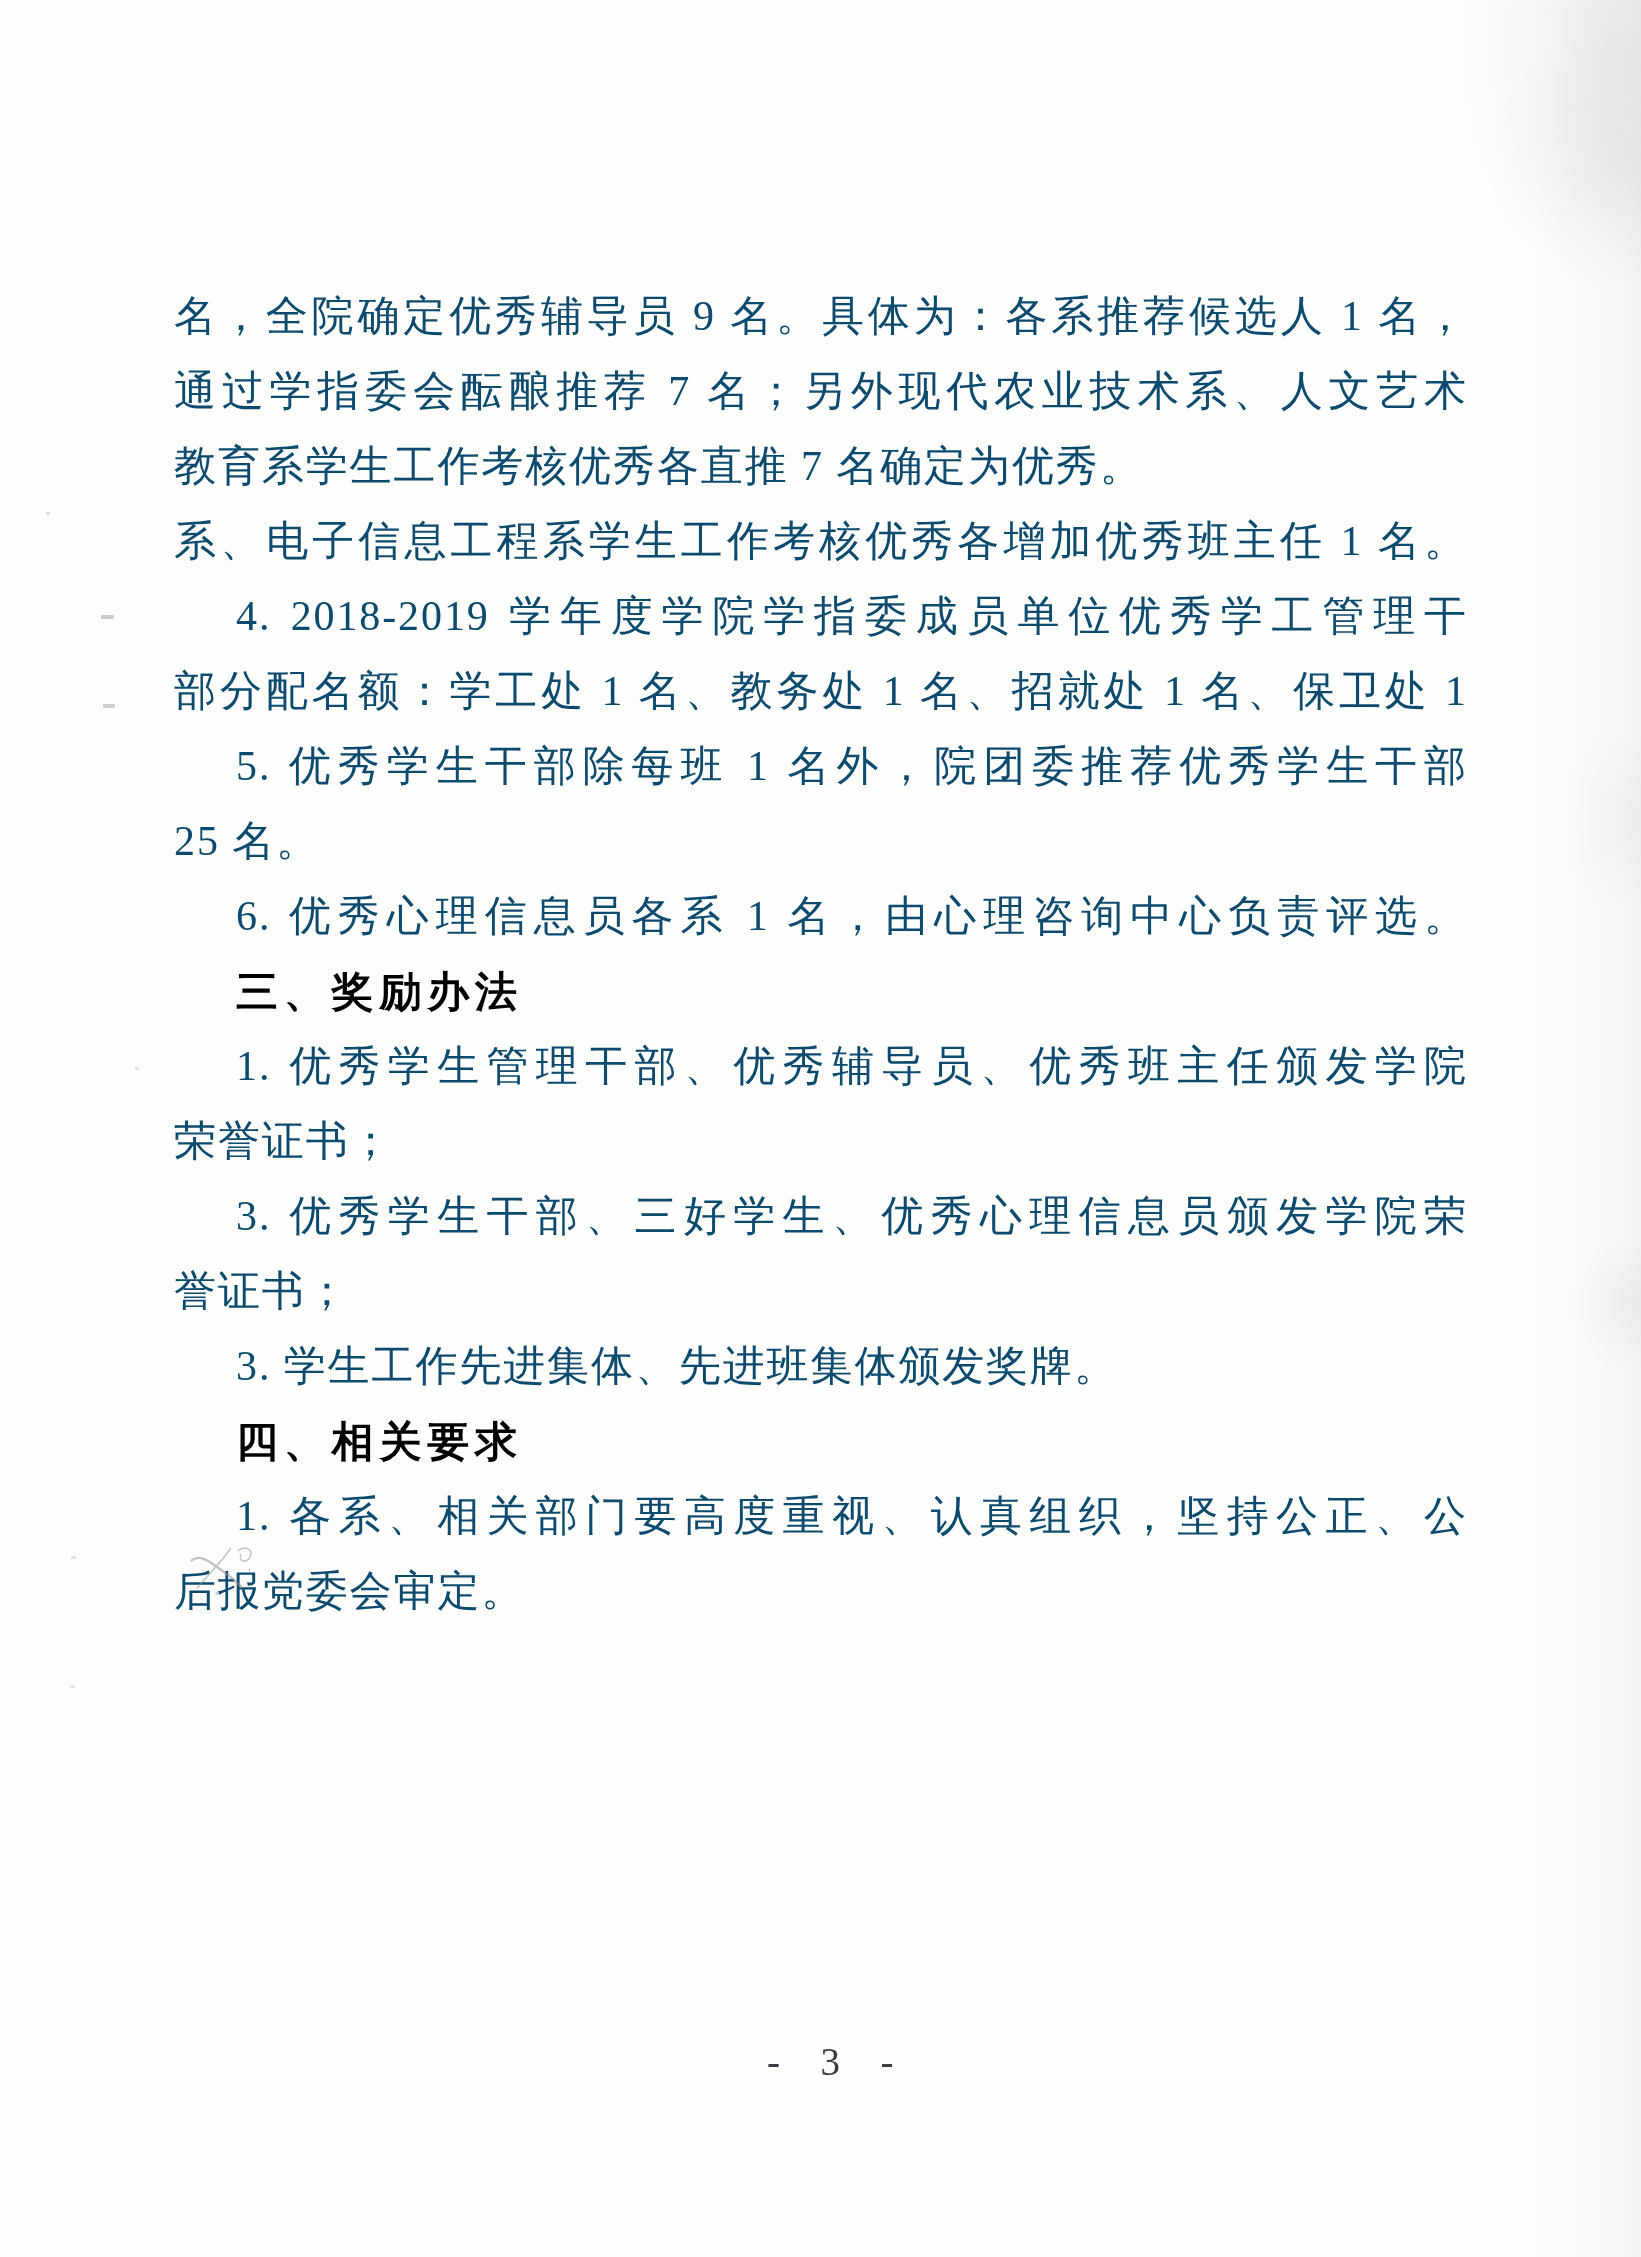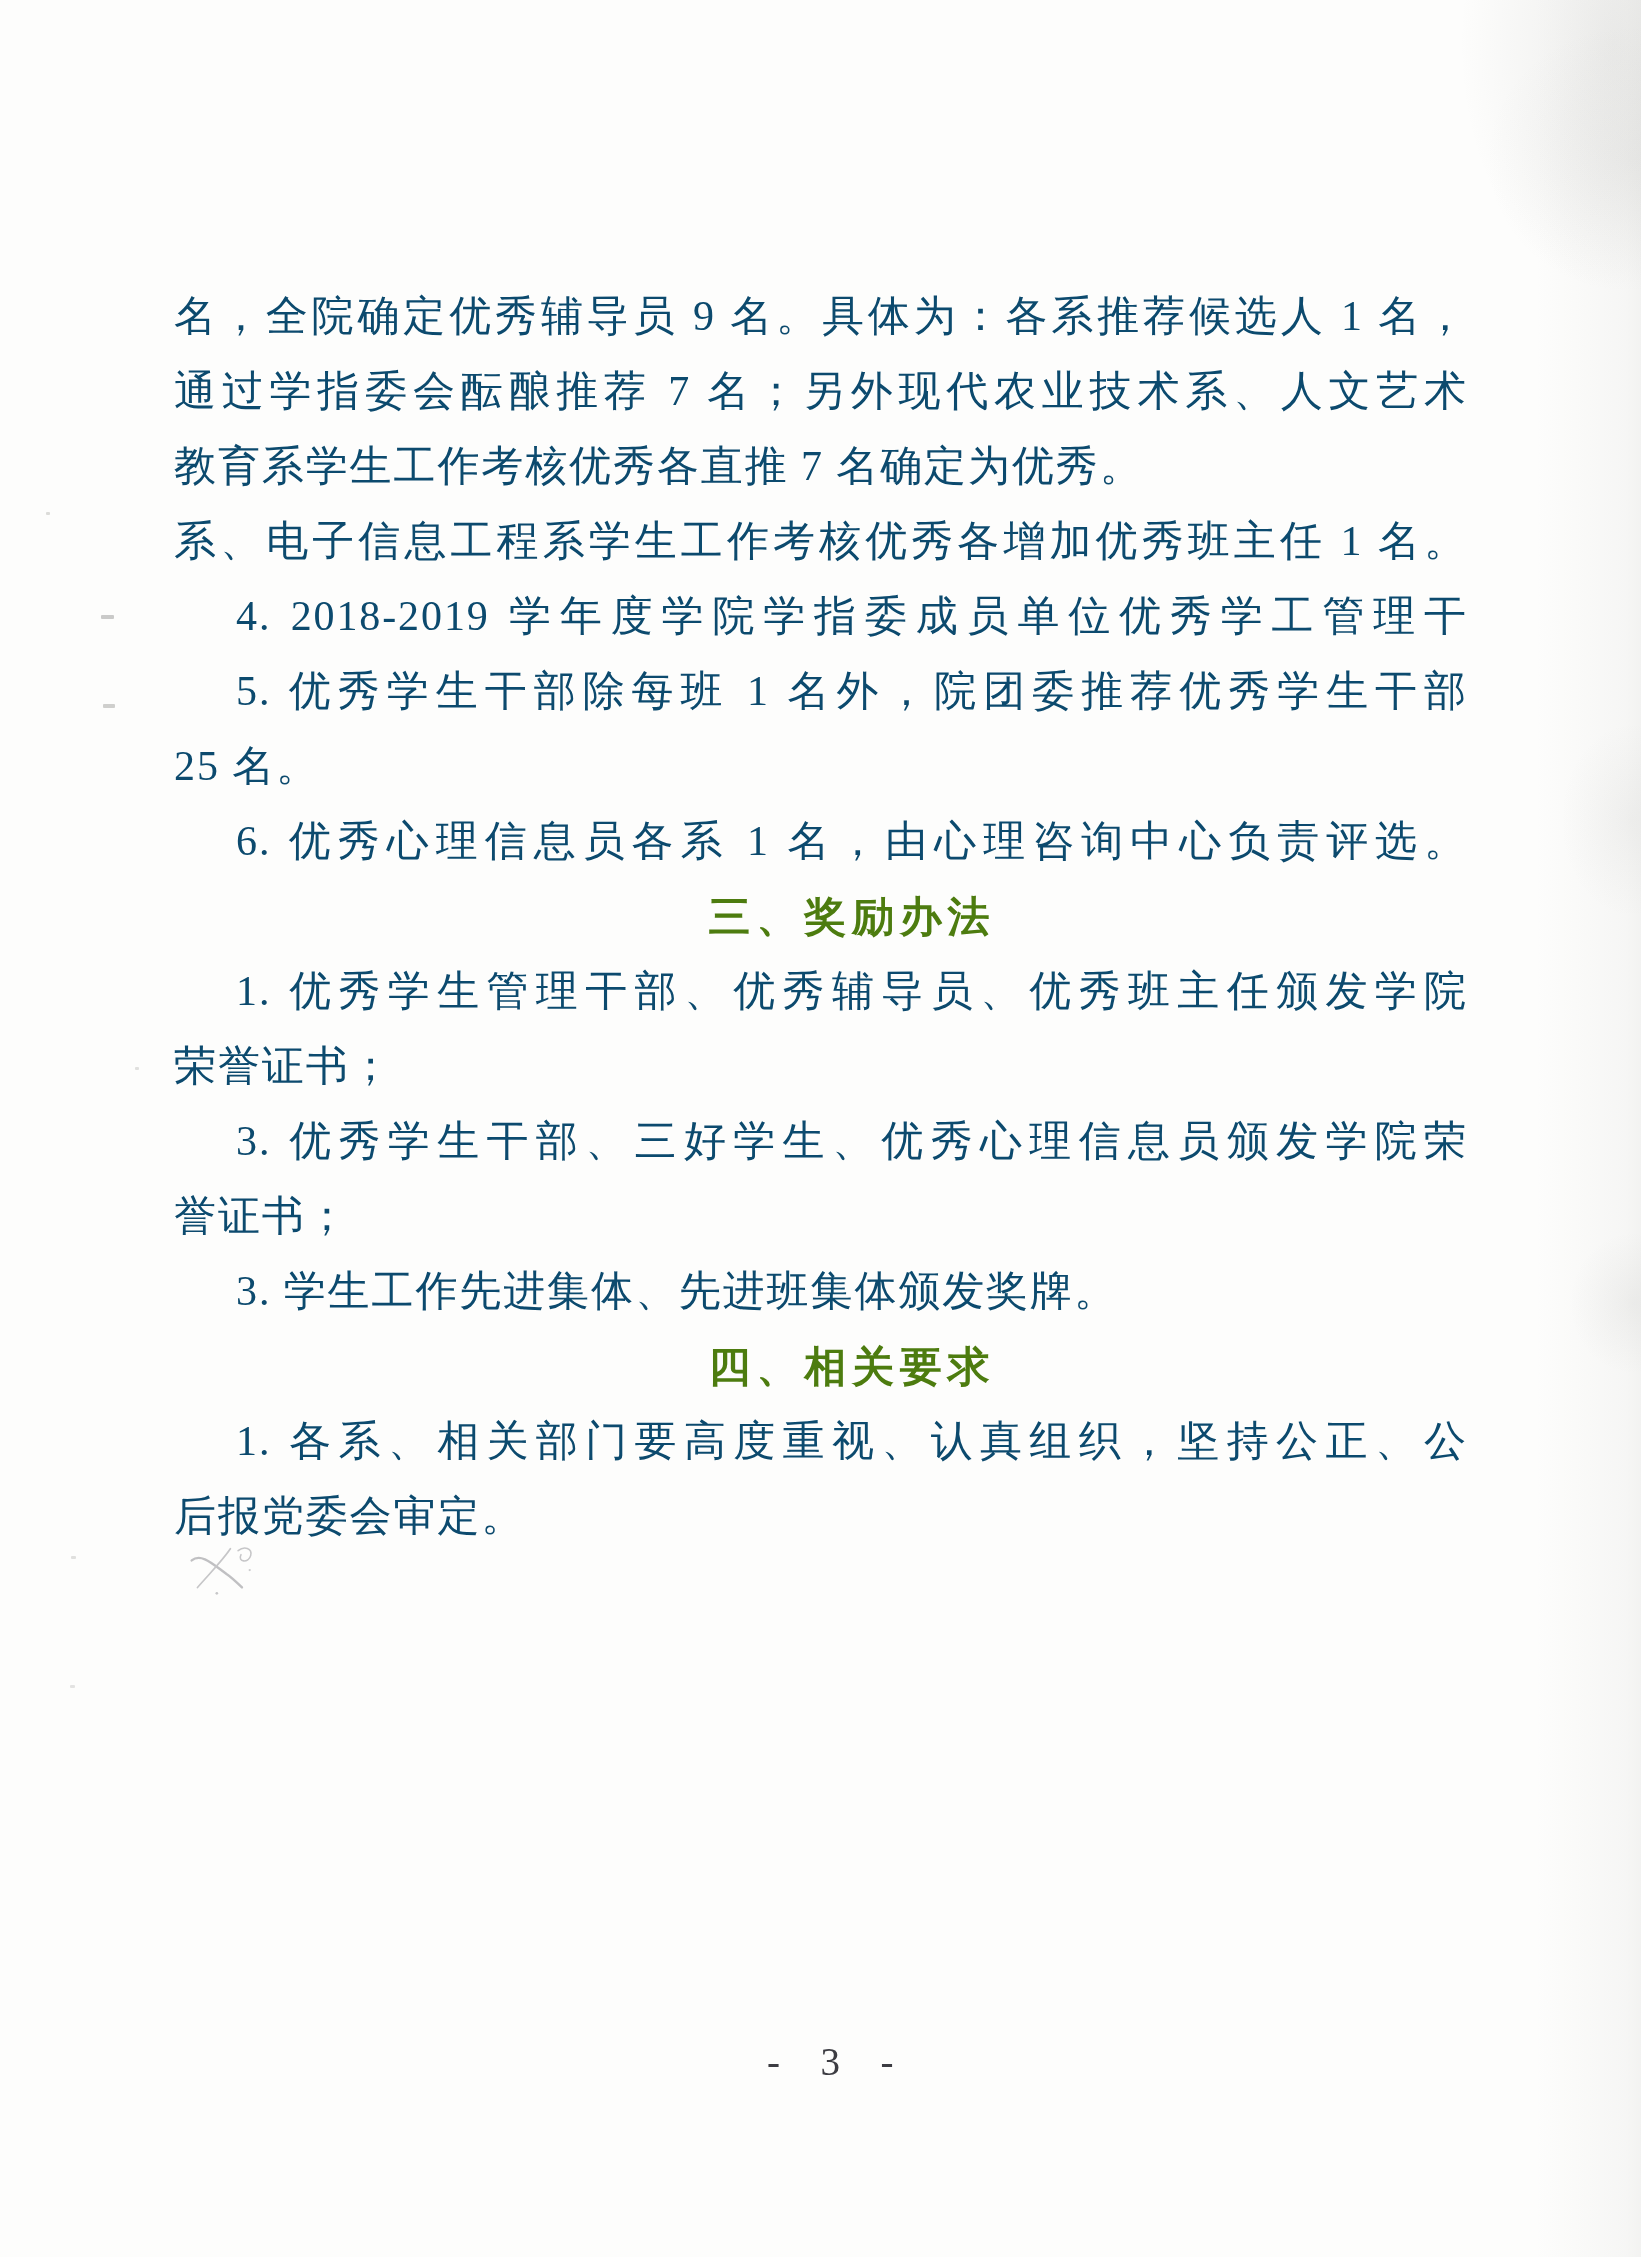--- a/index.html
+++ b/index.html
@@ -65,22 +65,21 @@
     text-align: justify;
     text-align-last: justify;
   }
   .line.indent {
     text-indent: 62px;
   }
   .line.heading {
     font-family: "Liberation Sans", "DejaVu Sans", sans-serif;
     font-weight: 700;
     letter-spacing: 5.8px;
-    color: #4d7c0f;
-    text-align: center;
+    color: #000000;
   }
   .page-num {
     position: absolute;
     top: 2033px;
     left: 0;
     width: 1641px;
     height: 58px;
     line-height: 58px;
     text-align: center;
     font-size: 39px;
@@ -111,20 +110,21 @@
   <div class="corner-noise"></div>
   <div class="mid-noise"></div>
   <div class="low-noise"></div>
 
   <div class="text-block">
     <div class="line justify">名，全院确定优秀辅导员 9 名。具体为：各系推荐候选人 1 名，</div>
     <div class="line justify">通过学指委会酝酿推荐 7 名；另外现代农业技术系、人文艺术</div>
     <div class="line">教育系学生工作考核优秀各直推 7 名确定为优秀。</div>
     <div class="line justify">系、电子信息工程系学生工作考核优秀各增加优秀班主任 1 名。</div>
     <div class="line indent justify">4. 2018-2019 学年度学院学指委成员单位优秀学工管理干</div>
+    <div class="line justify">部分配名额：学工处 1 名、教务处 1 名、招就处 1 名、保卫处 1</div>
     <div class="line indent justify">5. 优秀学生干部除每班 1 名外，院团委推荐优秀学生干部</div>
     <div class="line">25 名。</div>
     <div class="line indent justify">6. 优秀心理信息员各系 1 名，由心理咨询中心负责评选。</div>
     <div class="line indent heading">三、奖励办法</div>
     <div class="line indent justify">1. 优秀学生管理干部、优秀辅导员、优秀班主任颁发学院</div>
     <div class="line">荣誉证书；</div>
     <div class="line indent justify">3. 优秀学生干部、三好学生、优秀心理信息员颁发学院荣</div>
     <div class="line">誉证书；</div>
     <div class="line indent">3. 学生工作先进集体、先进班集体颁发奖牌。</div>
     <div class="line indent heading">四、相关要求</div>

